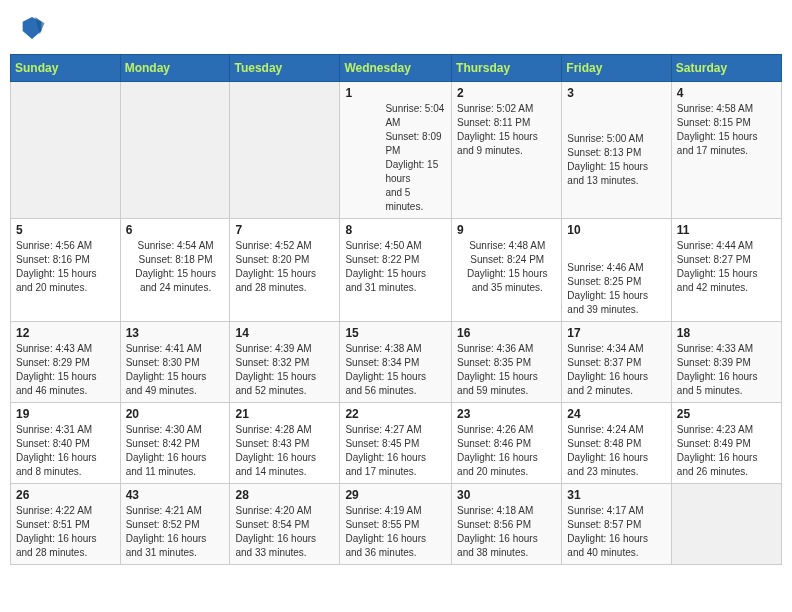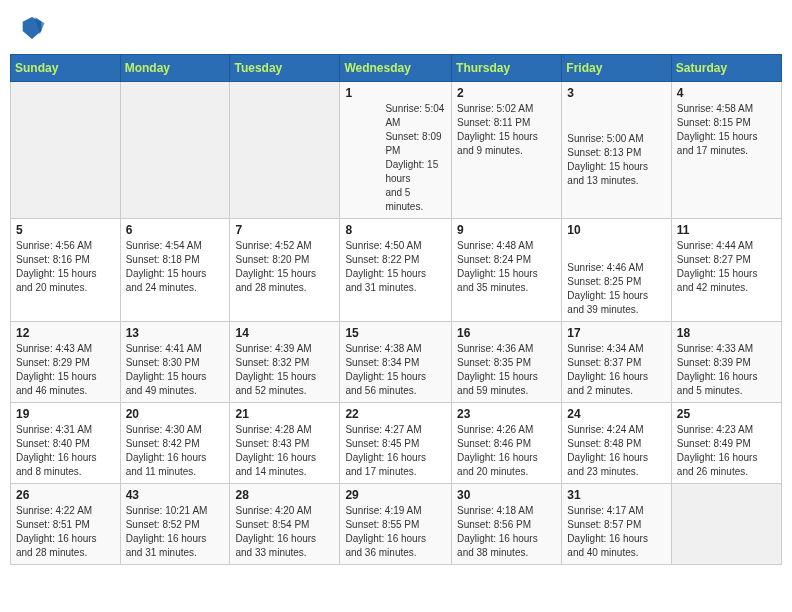--- a/index.html
+++ b/index.html
@@ -159,42 +159,42 @@
       <tr>
         <td>
           <div class="day-num">5</div>
           <div class="day-info" style="white-space: pre-line;">Sunrise: 4:56 AM
 Sunset: 8:16 PM
 Daylight: 15 hours
 and 20 minutes.</div>
         </td>
         <td>
           <div class="day-num">6</div>
-          <div class="day-info" style="white-space: pre-line;">Sunrise: 4:54 AM
+          <div class="day-info" style="white-space: pre-line; text-align: center;">Sunrise: 4:54 AM
 Sunset: 8:18 PM
 Daylight: 15 hours
 and 24 minutes.</div>
         </td>
         <td>
           <div class="day-num">7</div>
           <div class="day-info" style="white-space: pre-line;">Sunrise: 4:52 AM
 Sunset: 8:20 PM
 Daylight: 15 hours
 and 28 minutes.</div>
         </td>
         <td>
           <div class="day-num">8</div>
           <div class="day-info" style="white-space: pre-line;">Sunrise: 4:50 AM
 Sunset: 8:22 PM
 Daylight: 15 hours
 and 31 minutes.</div>
         </td>
         <td>
           <div class="day-num">9</div>
-          <div class="day-info" style="white-space: pre-line;">Sunrise: 4:48 AM
+          <div class="day-info" style="white-space: pre-line; text-align: center;">Sunrise: 4:48 AM
 Sunset: 8:24 PM
 Daylight: 15 hours
 and 35 minutes.</div>
         </td>
         <td>
           <div class="day-num">10</div>
           <div class="day-info" style="white-space: pre-line; margin-top: 24px;">Sunrise: 4:46 AM
 Sunset: 8:25 PM
 Daylight: 15 hours
 and 39 minutes.</div>
@@ -312,21 +312,21 @@
       <tr>
         <td>
           <div class="day-num">26</div>
           <div class="day-info" style="white-space: pre-line;">Sunrise: 4:22 AM
 Sunset: 8:51 PM
 Daylight: 16 hours
 and 28 minutes.</div>
         </td>
         <td>
           <div class="day-num">43</div>
-          <div class="day-info" style="white-space: pre-line;">Sunrise: 10:21 AM
+          <div class="day-info" style="white-space: pre-line;">Sunrise: 4:21 AM
 Sunset: 8:52 PM
 Daylight: 16 hours
 and 31 minutes.</div>
         </td>
         <td>
           <div class="day-num">28</div>
           <div class="day-info" style="white-space: pre-line;">Sunrise: 4:20 AM
 Sunset: 8:54 PM
 Daylight: 16 hours
 and 33 minutes.</div>

